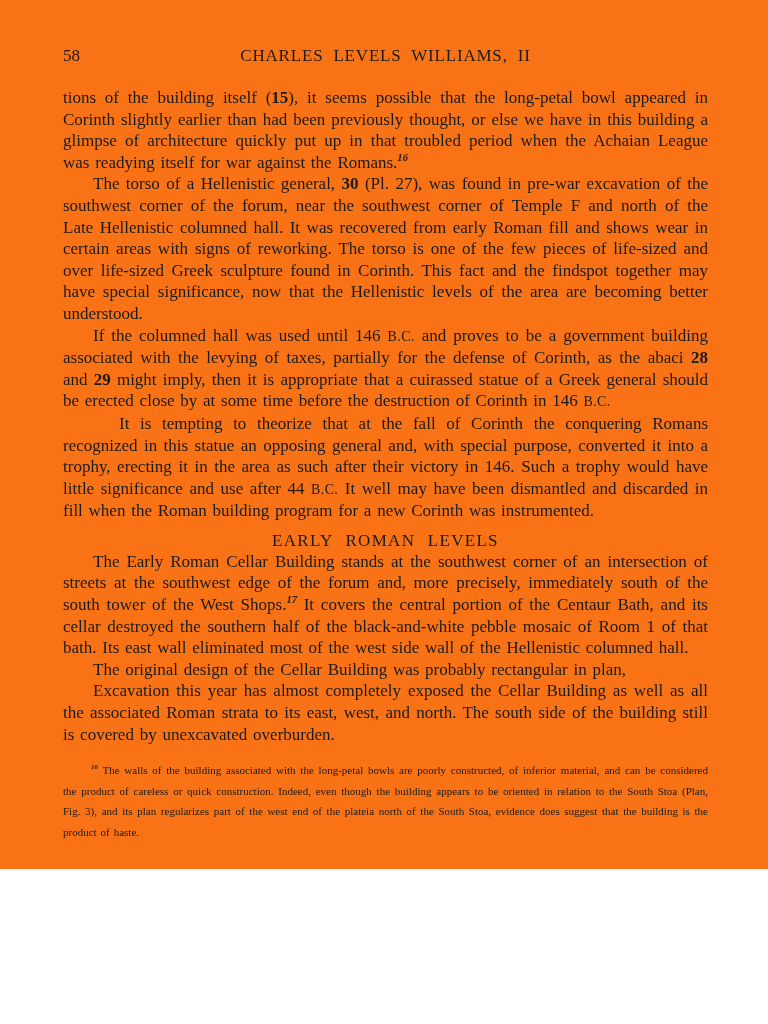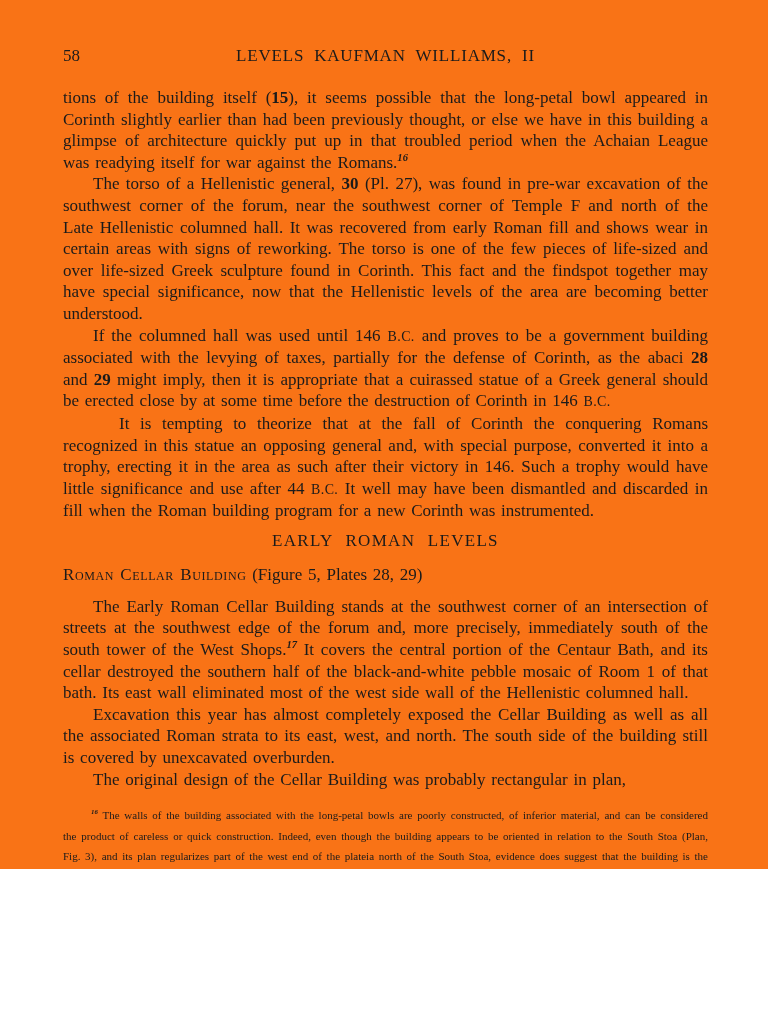--- a/index.html
+++ b/index.html
@@ -80,34 +80,33 @@
   .sc  { font-size: 0.82em; letter-spacing: 0.4px; }
   .sup { vertical-align: super; font-size: 0.62em; line-height: 0; font-weight: bold; font-style: italic; }
 </style>
 </head>
 <body>
 
 <div class="page">
 
   <div class="pagehead">
     <span class="pagenum">58</span>
-    <span class="running-title">LEVELS KAUFMAN WILLIAMS, II</span>
+    <span class="running-title">CHARLES LEVELS WILLIAMS, II</span>
   </div>
 
   <div class="body-text">
     <p><span>tions of the building itself (</span><span class="b">15</span><span>), it seems possible that the long-petal bowl appeared in Corinth slightly earlier than had been previously thought, or else we have in this building a glimpse of architecture quickly put up in that troubled period when the Achaian League was readying itself for war against the Romans.</span><span class="sup">16</span></p>
     <p class="ind"><span>The torso of a Hellenistic general, </span><span class="b">30</span><span> (Pl. 27), was found in pre-war excavation of the southwest corner of the forum, near the southwest corner of Temple F and north of the Late Hellenistic columned hall.  It was recovered from early Roman fill and shows wear in certain areas with signs of reworking.  The torso is one of the few pieces of life-sized and over life-sized Greek sculpture found in Corinth.  This fact and the findspot together may have special significance, now that the Hellenistic levels of the area are becoming better understood.</span></p>
     <p class="ind"><span>If the columned hall was used until 146 </span><span class="sc">B.C.</span><span> and proves to be a government building associated with the levying of taxes, partially for the defense of Corinth, as the abaci </span><span class="b">28</span><span> and </span><span class="b">29</span><span> might imply, then it is appropriate that a cuirassed statue of a Greek general should be erected close by at some time before the destruction of Corinth in 146 </span><span class="sc">B.C.</span></p>
     <p class="ind-lg"><span>It is tempting to theorize that at the fall of Corinth the conquering Romans recognized in this statue an opposing general and, with special purpose, converted it into a trophy, erecting it in the area as such after their victory in 146.  Such a trophy would have little significance and use after 44 </span><span class="sc">B.C.</span><span>  It well may have been dismantled and discarded in fill when the Roman building program for a new Corinth was instrumented.</span></p>
 
     <h2 class="section-heading">EARLY ROMAN LEVELS</h2>
-    <h3 class="subsection-heading"><span class="smallcaps">Roman Cellar Building</span><span> (Figure 5, Plates 28, 29)</span></h3>
 
     <p class="ind"><span>The Early Roman Cellar Building stands at the southwest corner of an intersection of streets at the southwest edge of the forum and, more precisely, immediately south of the south tower of the West Shops.</span><span class="sup">17</span><span>  It covers the central portion of the Centaur Bath, and its cellar destroyed the southern half of the black-and-white pebble mosaic of Room 1 of that bath.  Its east wall eliminated most of the west side wall of the Hellenistic columned hall.</span></p>
+    <p class="ind"><span>The original design of the Cellar Building was probably rectangular in plan,</span></p>
     <p class="ind"><span>Excavation this year has almost completely exposed the Cellar Building as well as all the associated Roman strata to its east, west, and north.  The south side of the building still is covered by unexcavated overburden.</span></p>
-    <p class="ind"><span>The original design of the Cellar Building was probably rectangular in plan,</span></p>
   </div>
 
   <div class="footnotes">
     <p><span class="sup">16</span><span> The walls of the building associated with the long-petal bowls are poorly constructed, of inferior material, and can be considered the product of careless or quick construction.  Indeed, even though the building appears to be oriented in relation to the South Stoa (Plan, Fig. 3), and its plan regularizes part of the west end of the plateia north of the South Stoa, evidence does suggest that the building is the product of haste.</span></p>
   </div>
 
 </div>
 
 </body></html>

